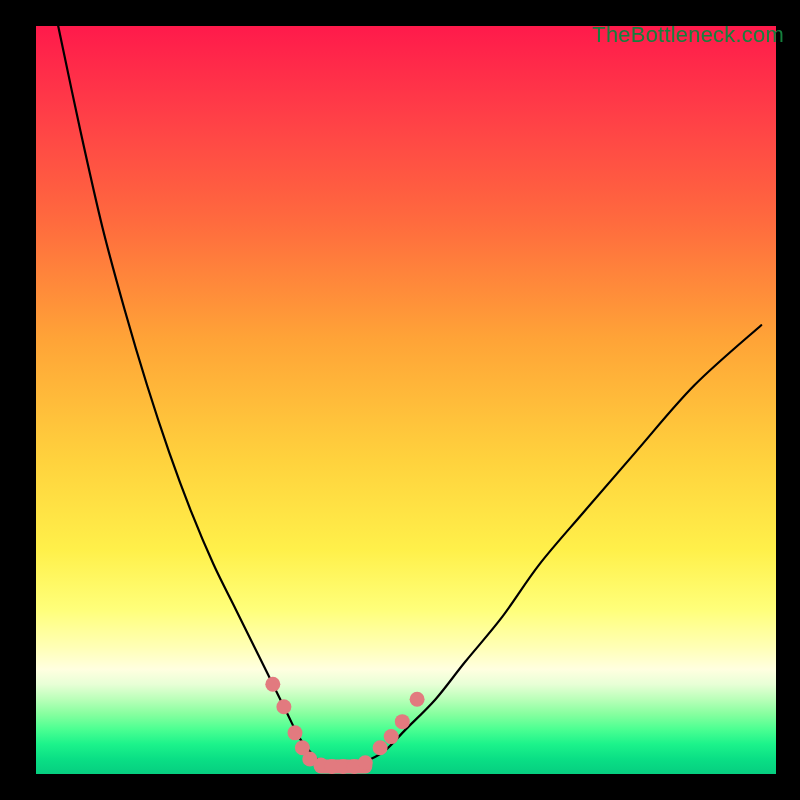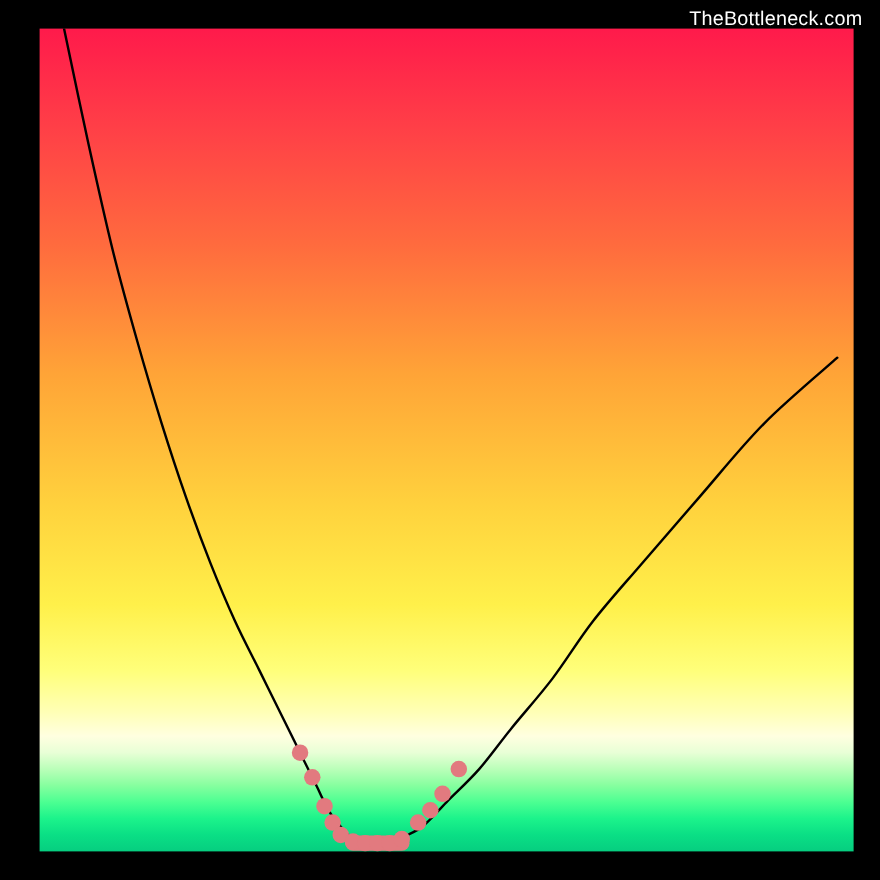--- a/index.html
+++ b/index.html
@@ -39,25 +39,25 @@
       #baffb9 90%,
       #86ff9f 92%,
       #4cff92 94%,
       #1cf38b 96%,
       #0adf85 98%,
       #06ce80 100%
     );
   }
   .watermark {
     position: absolute;
-    top: 7px;
+    top: 22px;
     right: 16px;
-    font-size: 18px;
+    font-size: 22px;
     font-weight: 500;
-    color: #ffffff;
+    color: #15803d;
     letter-spacing: 0.2px;
     user-select: none;
   }
   svg.curve {
     position: absolute;
     left: 0;
     top: 0;
     width: 740px;
     height: 748px;
   }

